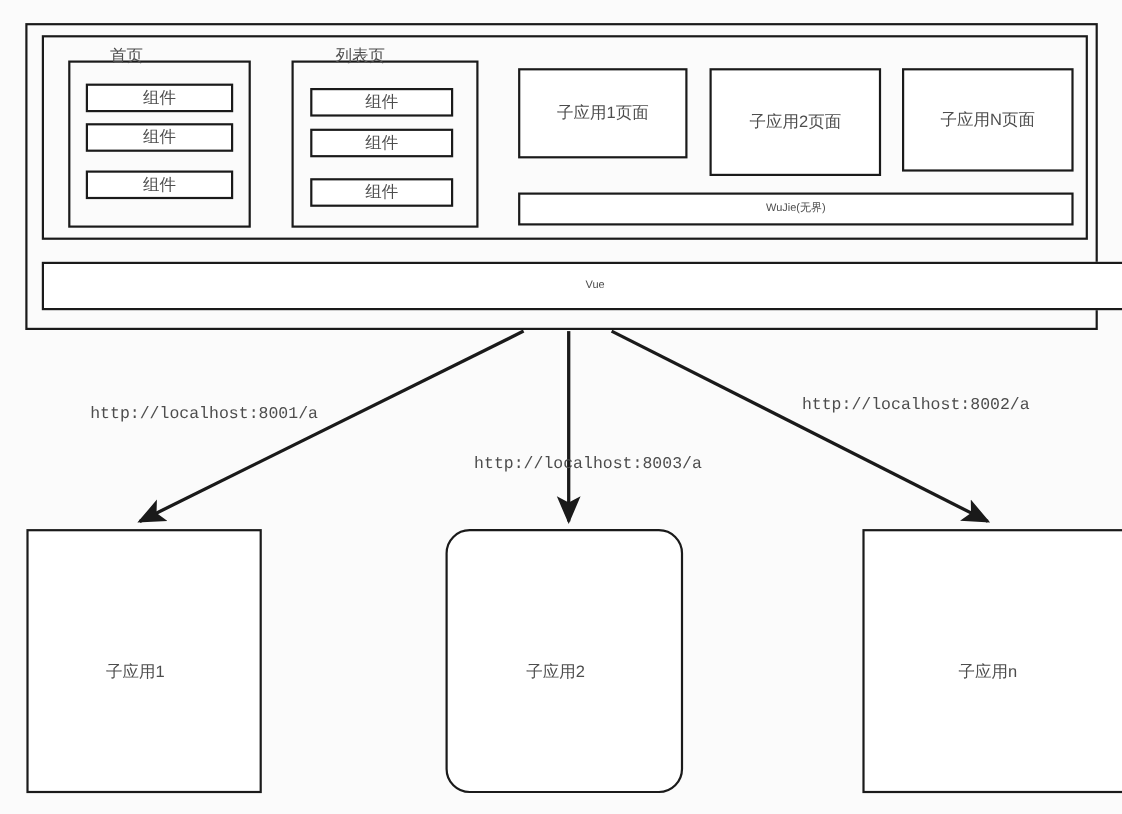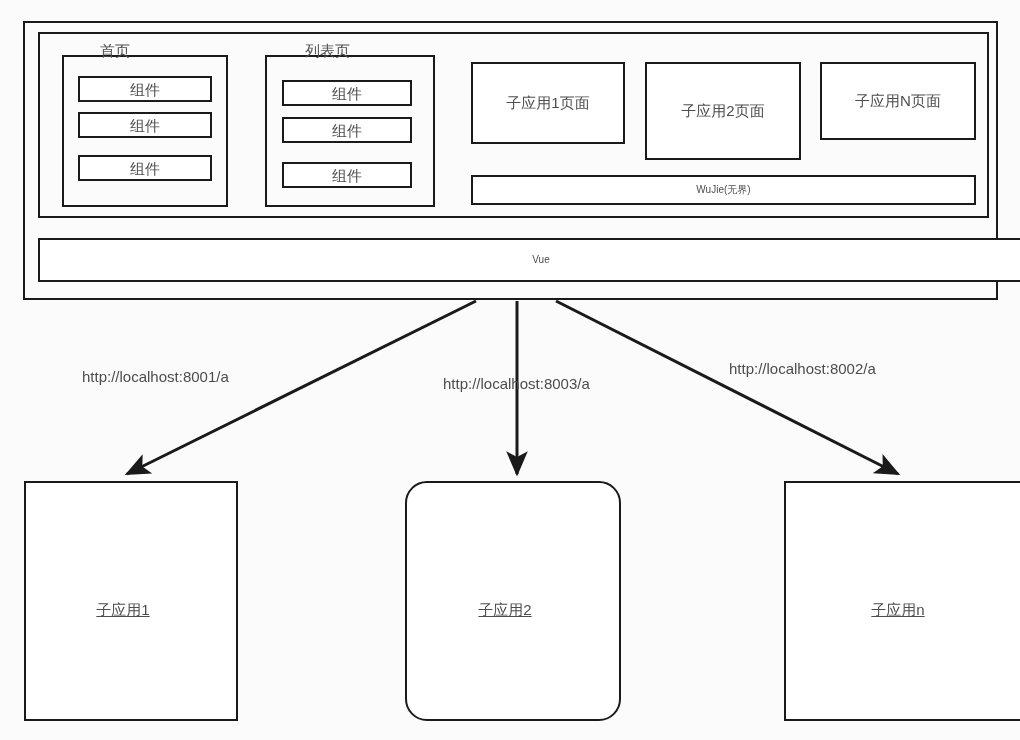--- a/index.html
+++ b/index.html
@@ -119,21 +119,21 @@
     white-space: nowrap;
   }
   .subapp-page > span {
     position: absolute;
     left: 0; right: 0;
     top: 50%;
     transform: translateY(-50%);
   }
   #subapp-page-0 { left: 471px; top: 62px; width: 154px; height: 82px; }
   #subapp-page-1 { left: 645px; top: 62px; width: 156px; height: 98px; }
-  #subapp-page-2 { left: 820px; top: 62px; width: 156px; height: 78px; }
+  #subapp-page-2 { left: 820px; top: 62px; width: 156px; height: 94px; }
 
   
   #wujie-bar {
     left: 471px;
     top: 175px;
     width: 505px;
     height: 30px;
   }
   #wujie-bar > .ctext { top: 50%; transform: translateY(-50%); }
 
@@ -155,21 +155,20 @@
     border: 2px solid #1a1a1a;
     color: #4d4d4d;
     font-size: 15px;
     text-align: center;
     white-space: nowrap;
   }
   .subapp-box > span {
     position: absolute;
     left: 0; right: 16px;
     top: 118px;
-    text-decoration: underline;
   }
   #subapp-box-0 { left: 24px;  top: 481px; width: 214px; height: 240px; }
   #subapp-box-1 { left: 405px; top: 481px; width: 216px; height: 240px; border-radius: 22px; }
   #subapp-box-2 { left: 784px; top: 481px; width: 244px; height: 240px; }
 
   
   #arrow-layer {
     position: absolute;
     left: 0;
     top: 0;
@@ -179,23 +178,24 @@
   }
 
   
   .url-label {
     position: absolute;
     color: #4d4d4d;
     font-size: 15px;
     line-height: 1;
     white-space: nowrap;
     z-index: 5;
+    font-family: Liberation Mono, monospace;
   }
   #url-label-0 { left: 82px;  top: 369px; }
-  #url-label-1 { left: 431px; top: 376px; margin-left: 12px; }
+  #url-label-1 { left: 431px; top: 414px; }
   #url-label-2 { left: 729px; top: 361px; }
 </style>
 </head>
 <body>
 
 <div id="canvas">
 
   <div class="box plain" id="outer-container"></div>
 
   <div class="box plain" id="top-panel"></div>

